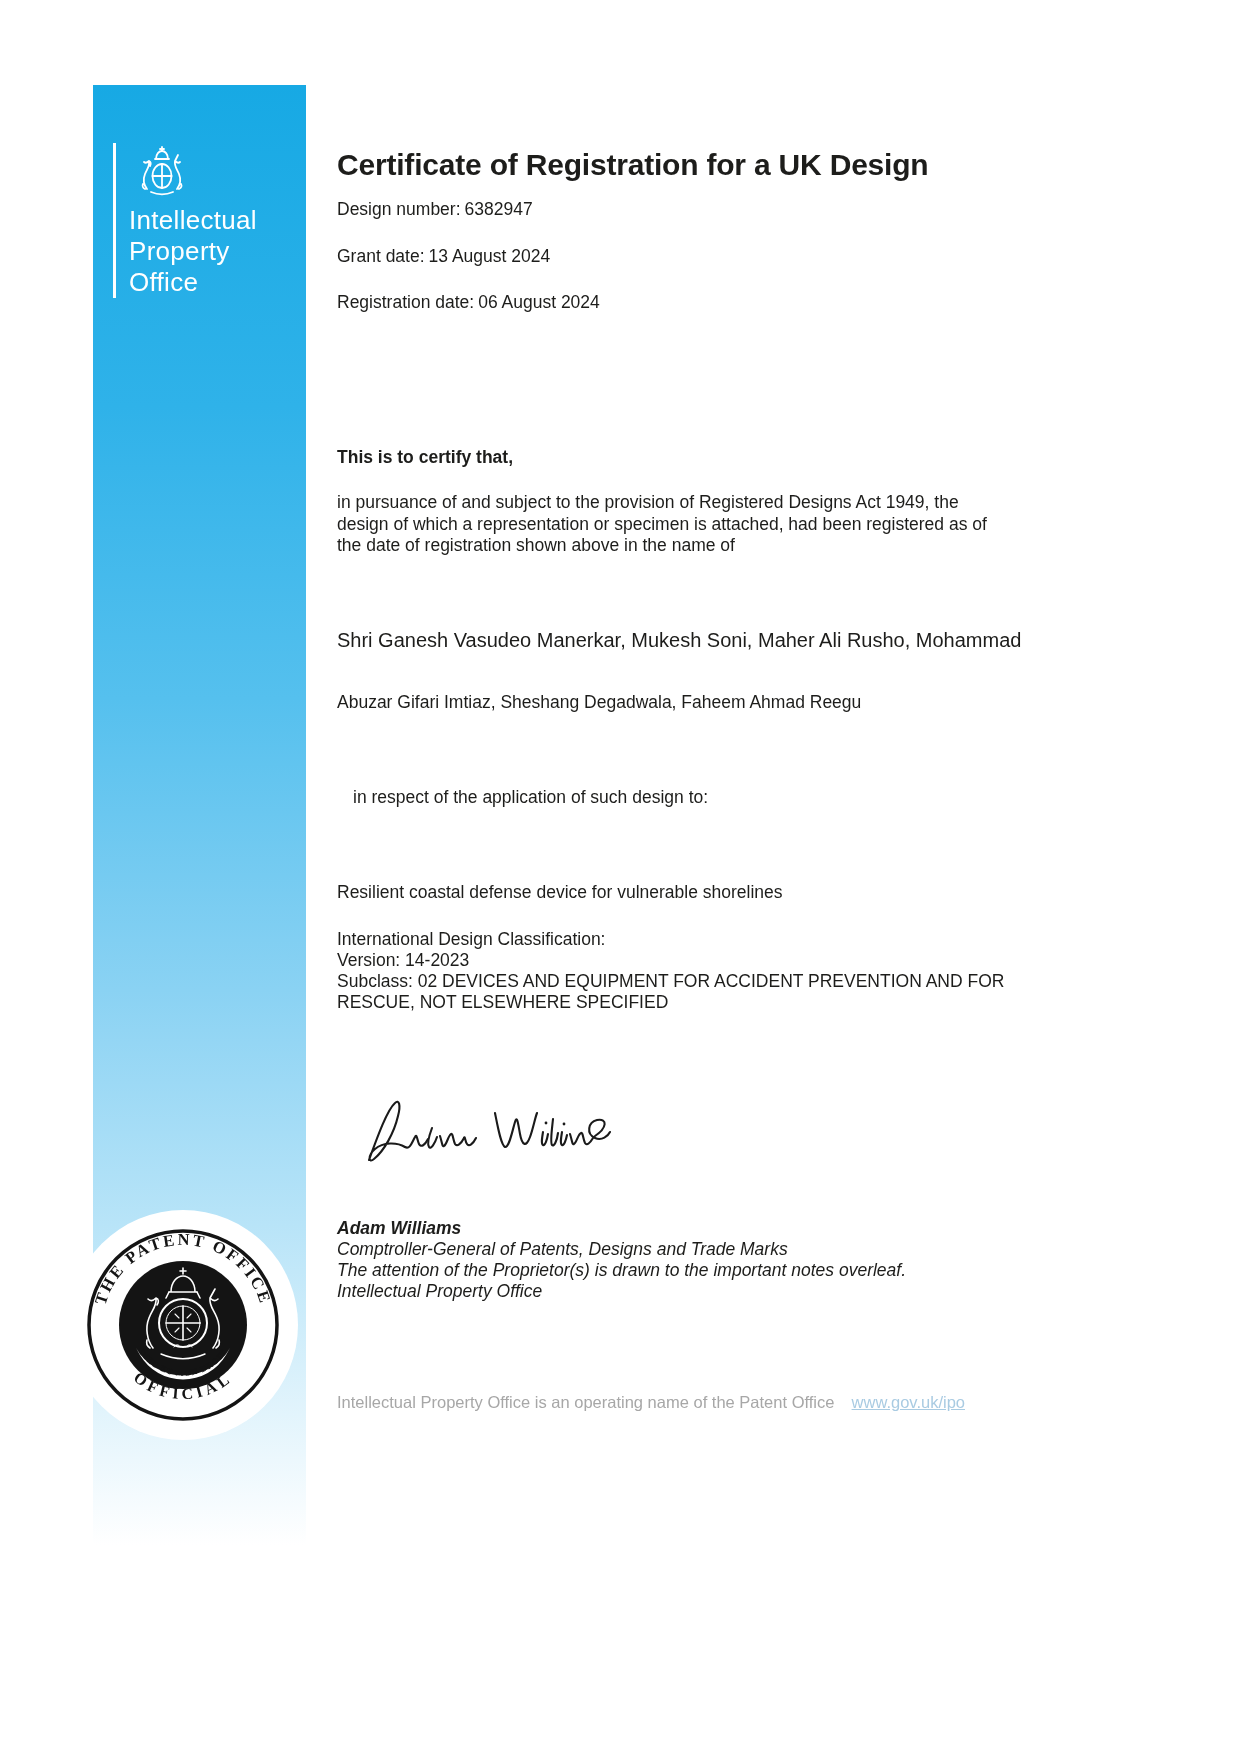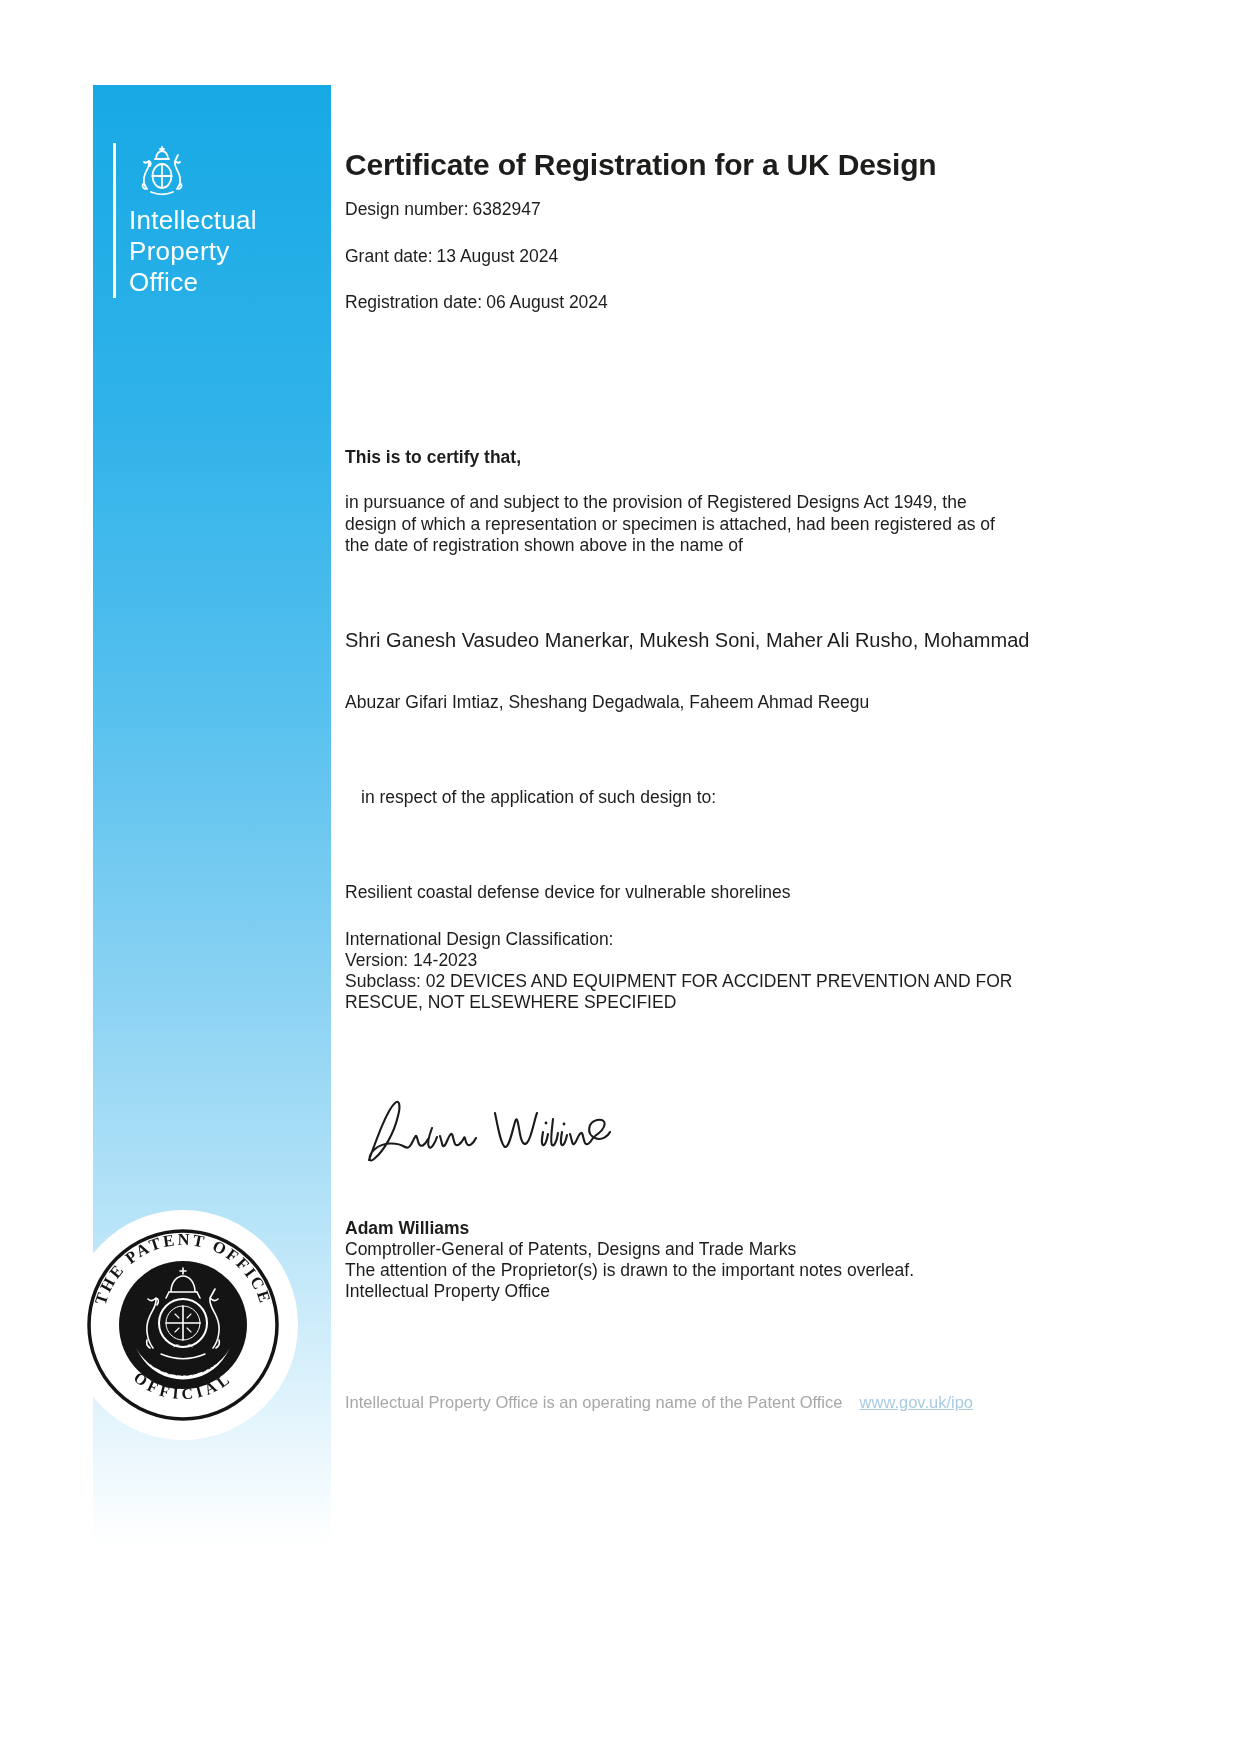--- a/index.html
+++ b/index.html
@@ -2,52 +2,53 @@
 <html><head>
 <meta charset="utf-8">
 <style>
   html,body { margin:0; padding:0; background:#ffffff; }
   body {
     width:1240px; height:1755px; position:relative; overflow:hidden;
     font-family:"Liberation Sans", sans-serif; color:#1d1d1b;
   }
   
   .band {
-    position:absolute; left:93px; top:85px; width:238px; height:1460px;
+    position:absolute; left:93px; top:85px; width:189px; height:1460px;
     background:linear-gradient(180deg,
       #17a9e4 0%, #2fb2e9 22%, #55c0ee 42%, #8ad2f3 62%,
       #b8e4f8 78%, #e2f4fc 91%, #ffffff 100%);
+    padding-left:24px;
   }
   .logo {
     position:absolute; left:20px; top:58px;
     border-left:3px solid #ffffff; padding-left:13px; color:#ffffff;
   }
   .logo-crown { display:block; margin:2px 0 8px 2px; }
   .logo-line { font-size:26px; line-height:31px; font-weight:400; letter-spacing:0.3px; }
 
   
   .content { position:absolute; left:333px; top:0; width:672px; }
-  .abs { position:absolute; left:12px; }
+  .abs { position:absolute; left:4px; }
   .doc-title { top:128px; font-size:30px; font-weight:700; letter-spacing:-0.2px; white-space:nowrap; }
   .meta-line { font-size:17.5px; line-height:21px; white-space:nowrap; }
   .meta-design { top:199px; }
   .meta-grant { top:246px; }
   .meta-reg { top:292px; }
   .meta-line .lbl { margin-right:4px; }
 
   .certify-heading { top:447px; font-size:17.5px; font-weight:700; }
   .certify-paragraph { top:492px; font-size:17.5px; line-height:21.5px; width:672px; }
   .names-1 { top:629px; font-size:20px; white-space:nowrap; }
   .names-2 { top:692px; font-size:17.5px; white-space:nowrap; }
   .respect-line { top:787px; font-size:17.5px;margin-left:16px; }
   .design-title { top:882px; font-size:17.5px; }
   .classification { top:929px; font-size:17.5px; line-height:21px; width:672px; }
 
   .signature-wrap { position:absolute; left:362px; top:1092px; }
-  .signatory { top:1218px; font-size:17.5px; line-height:21px; width:672px; }
+  .signatory { top:1218px; font-size:17.5px; line-height:21px; width:672px;font-style:italic; }
   .signatory .name { font-weight:700; }
 
   .footer-row {
     top:1393px; width:628px; display:flex; justify-content:space-between;
     align-items:baseline; font-size:16.5px;
   }
   .footer-text { color:#a7a7a7; }
   .footer-link { color:#a9cbe2; }
 
   

